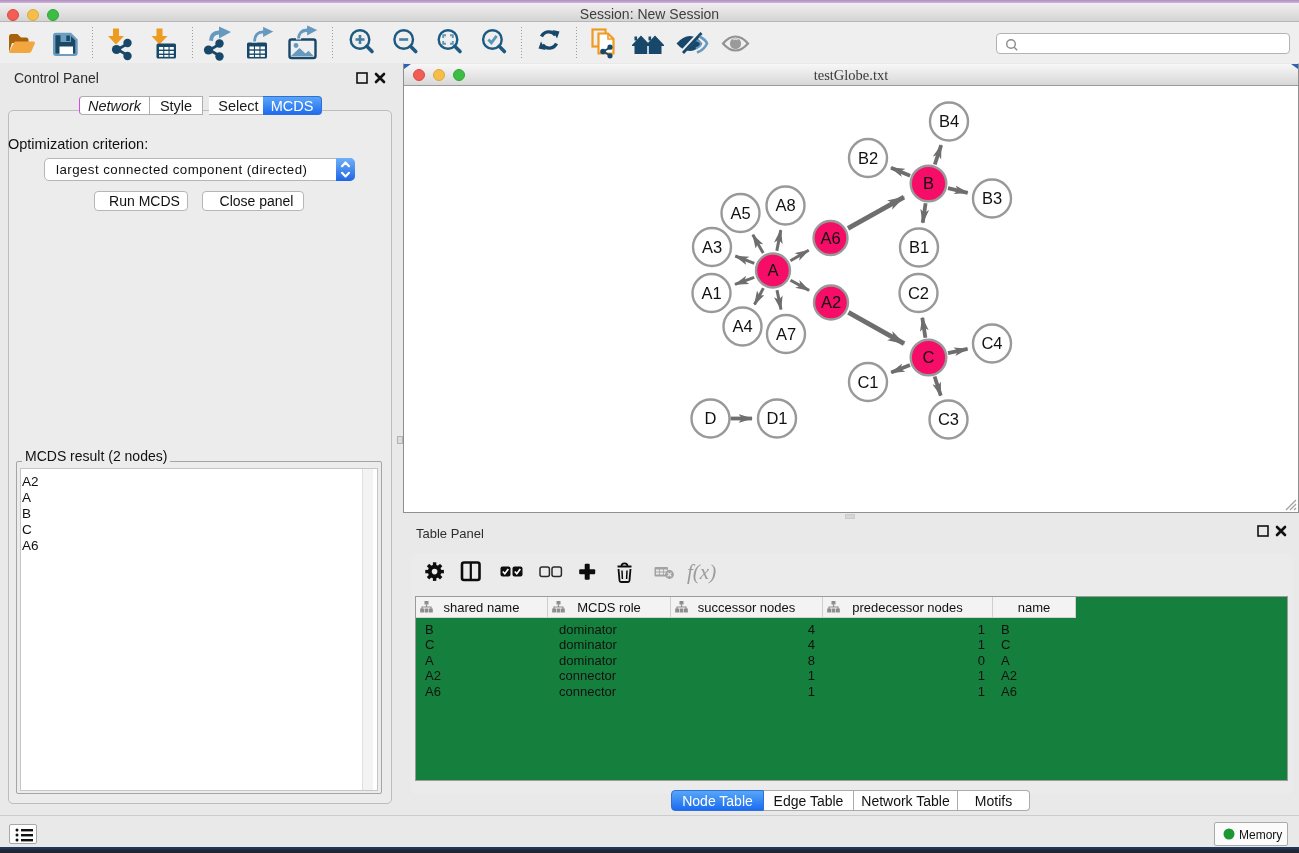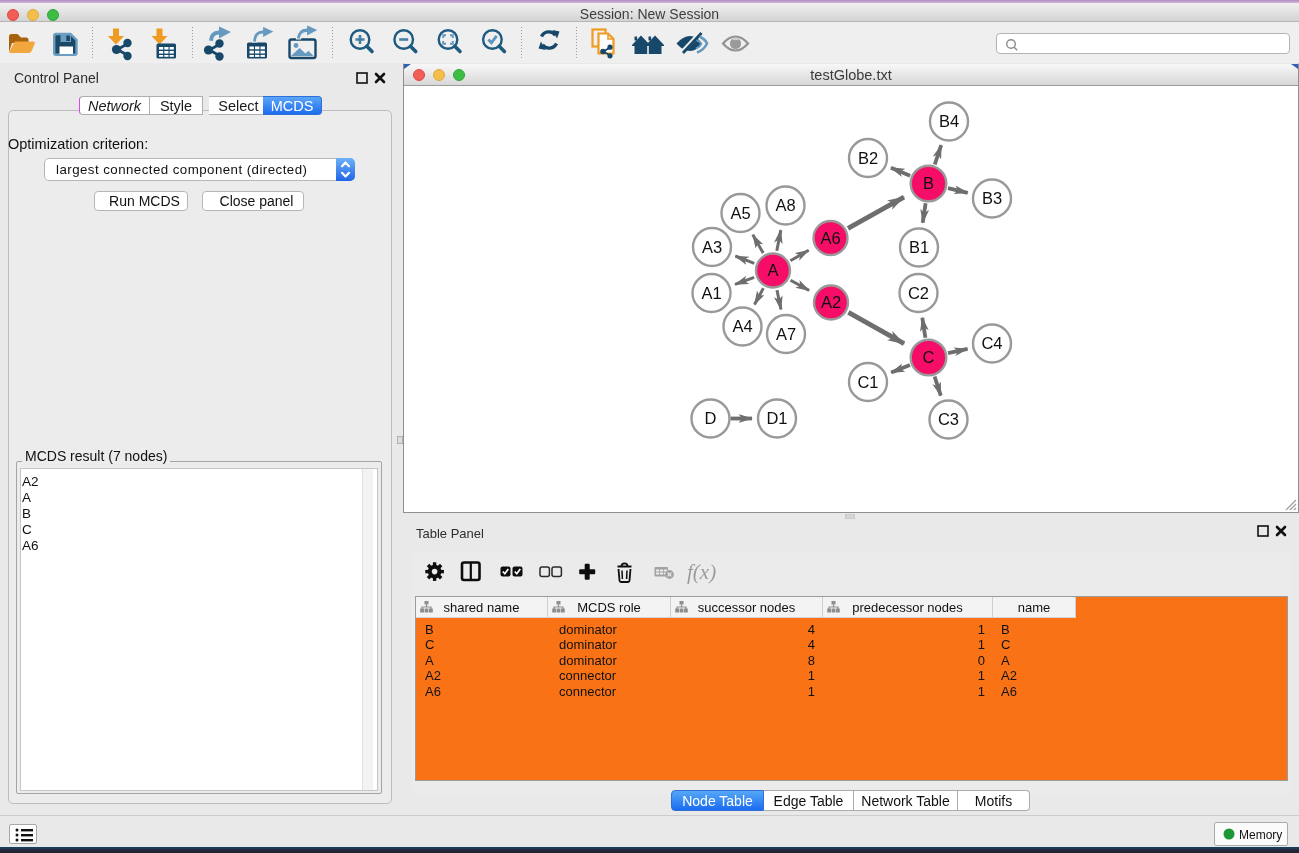--- a/index.html
+++ b/index.html
@@ -55,27 +55,27 @@
 #listScroll { left:362px; top:469px; width:11px; height:321px; background:#f3f3f3;
   border-left:1px solid #e0e0e0; }
 
 
 #netWin { left:403px; top:63px; width:896px; height:450px;
   border:1px solid #8f8f8f; border-top:1px solid #e8e8e8; background:#fff; }
 #netTitle { left:0; top:0; width:894px; height:22px;
   background:linear-gradient(#f7f7f7,#d8d8d8); border-bottom:1px solid #9a9a9a; }
 #netTitle .tl { position:absolute; width:12px; height:12px; border-radius:50%; top:5px; }
 #netTitle .t { position:absolute; width:100%; text-align:center; top:3px;
-  font-size:14.5px; color:#3a3a3a; }
+  font-size:14.5px; color:#3a3a3a;font-family:Liberation Serif, serif; }
 
 
 #tpTitle { left:416px; top:526px; font-size:13px; color:#2e2e2e; }
 #tpBox { left:411px; top:553px; width:882px; height:241px; background:#ebebeb;
   border-radius:5px; }
-#tbl { left:415px; top:596px; width:873px; height:185px; background:#f97316;
+#tbl { left:415px; top:596px; width:873px; height:185px; background:#15803d;
   border:1px solid #9b9b9b; }
 .th { position:absolute; top:0; height:21px; background:#f3f3f3;
   border-right:1px solid #cfcfcf; border-bottom:1px solid #d4d4d4;
   font-size:13px; color:#111; text-align:center; line-height:21px; }
 .td { position:absolute; font-size:13px; color:#111; height:15.4px; line-height:15.4px; }
 
 
 .btab { position:absolute; top:790px; height:21px; background:#fff;
   border:1px solid #ababab; border-left:none; font-size:14px; color:#111;
   text-align:center; line-height:20px; }
@@ -261,21 +261,21 @@
 <div class="btn abs" style="left:202px;top:191px;width:102px">Close panel</div>
 <div id="groupBox" class="abs"></div>
 <div id="listBox" class="abs">
     <div>A2</div>
     <div>A</div>
     <div>B</div>
     <div>C</div>
     <div>A6</div>
   </div>
 <div id="listScroll" class="abs"></div>
-<div id="groupTitle" class="abs">MCDS result (7 nodes)</div>
+<div id="groupTitle" class="abs">MCDS result (2 nodes)</div>
 
 <div class="abs" style="left:397px;top:436px;width:6px;height:8px;background:#dcdcdc;border:1px solid #b2b2b2;"></div>
 <div id="netWin" class="abs">
   <div id="netTitle" class="abs">
     <div class="tl" style="left:9px;background:#f25d55;border:0.5px solid #dc4a42;"></div>
     <div class="tl" style="left:29px;background:#f5be4b;border:0.5px solid #dfa93b;"></div>
     <div class="tl" style="left:49px;background:#3ebd45;border:0.5px solid #2fa637;"></div>
     <div class="t">testGlobe.txt</div>
   </div>
   <svg class="abs" style="left:0;top:0" width="7" height="5">

